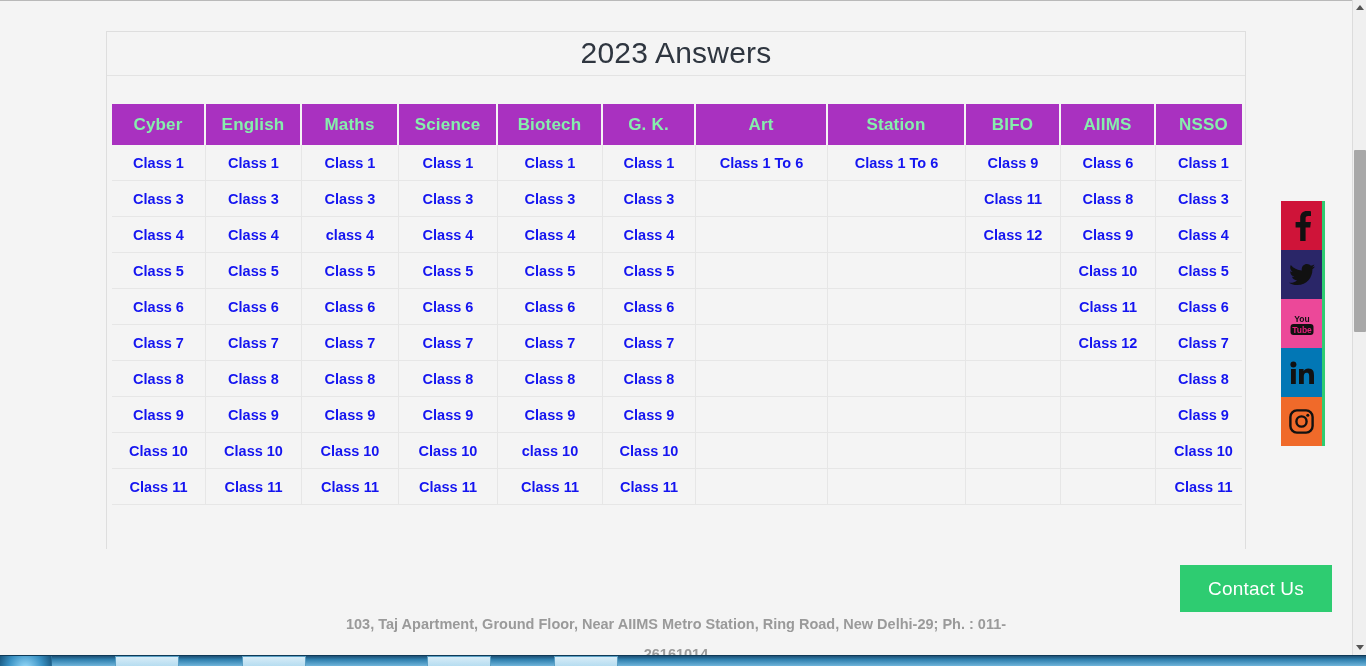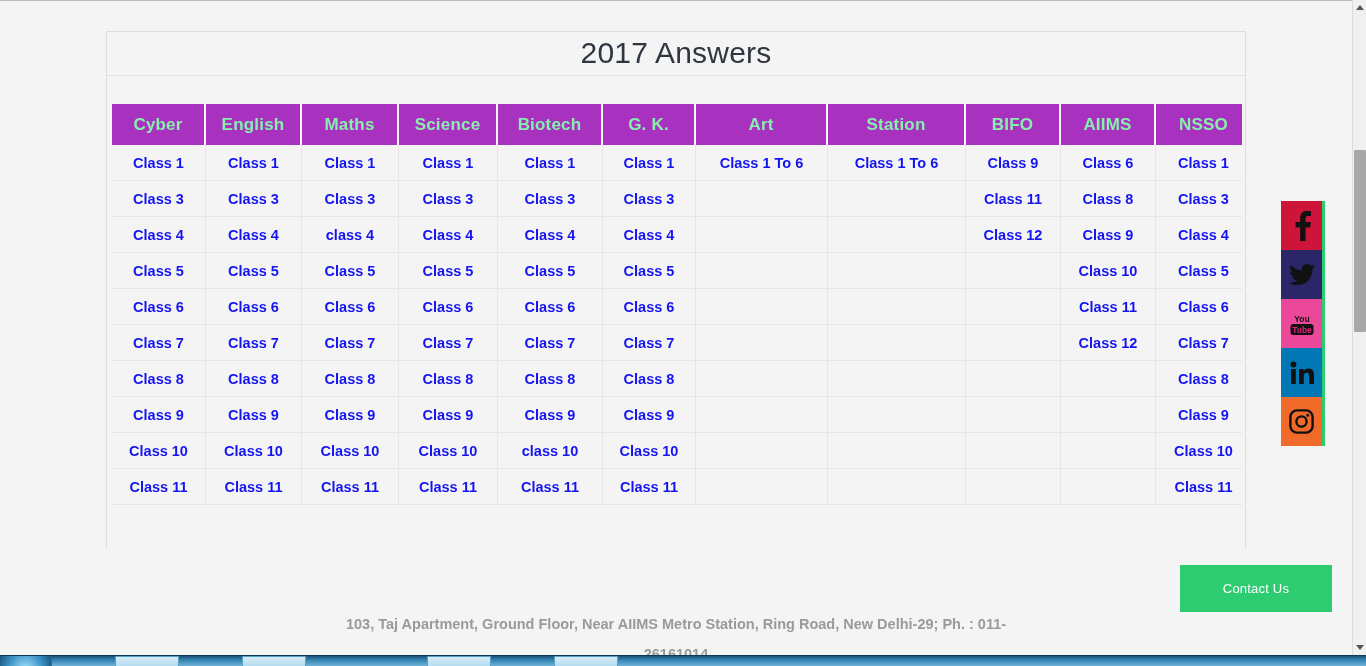--- a/index.html
+++ b/index.html
@@ -140,21 +140,21 @@
   #contact-us-button {
     position: absolute;
     right: 20px;
     top: 564px;
     width: 152px;
     height: 47px;
     background: #2ecc71;
     color: #ffffff;
     border: none;
     font-family: "Liberation Sans", sans-serif;
-    font-size: 13px;
+    font-size: 19px;
     font-weight: 400;
     letter-spacing: 0.2px;
     cursor: pointer;
   }
 
   
   #footer-address {
     position: absolute;
     left: 0;
     top: 608px;
@@ -237,21 +237,21 @@
   .tb-gap { width: 58px; height: 11px; }
 </style>
 </head>
 <body>
 
 <div id="viewport">
 
   <div id="answer-card">
 
     <div id="card-header">
-      <h1 id="card-title">2017 Answers</h1>
+      <h1 id="card-title">2023 Answers</h1>
     </div>
 
     <div id="card-body">
       <div class="table-scroll">
         <table class="answers">
           <colgroup>
             <col class="c0">
               <col class="c1">
               <col class="c2">
               <col class="c3">

